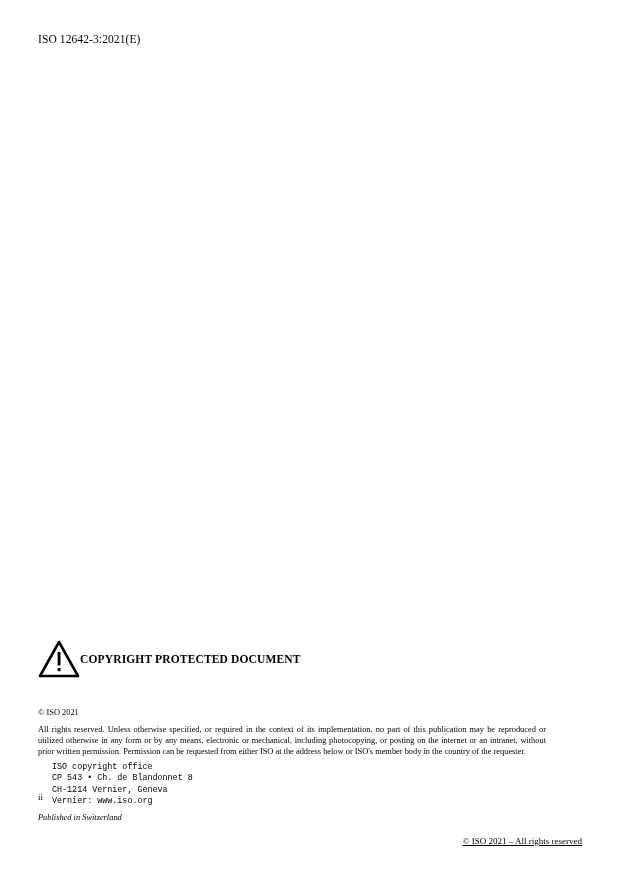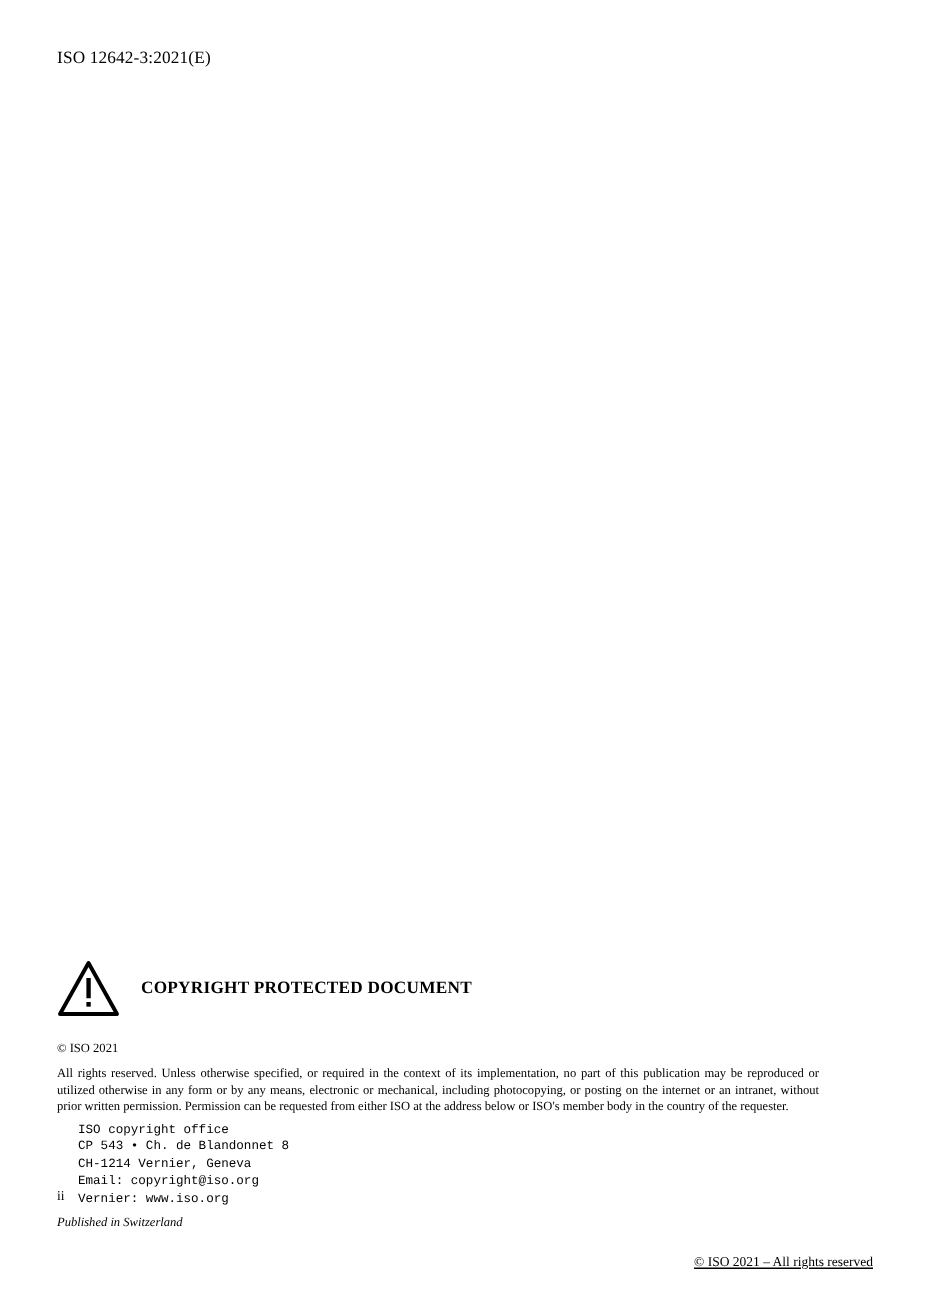--- a/index.html
+++ b/index.html
@@ -46,26 +46,25 @@
   .warn-icon {
     width: 42px;
     height: 38px;
     display: block;
     flex: 0 0 42px;
   }
   .cp-title {
     font-family: "Liberation Serif", serif;
     font-weight: bold;
     font-size: 11.5px;
-    margin-left: 14px;
     letter-spacing: 0.15px;
   }
   .cp-year {
     font-size: 8.4px;
-    margin-top: 16px;
+    margin-top: 30px;
     line-height: 1.25;
   }
   .cp-body {
     font-size: 8.4px;
     line-height: 1.33;
     text-align: justify;
     margin-top: 5px;
     width: 508px;
   }
   .cp-address {
@@ -117,21 +116,20 @@
     </div>
 
     <div class="cp-year">©  ISO 2021</div>
 
     <div class="cp-body">All rights reserved. Unless otherwise specified, or required in the context of its implementation, no part of this publication may be reproduced or utilized otherwise in any form or by any means, electronic or mechanical, including photocopying, or posting on the internet or an intranet, without prior written permission. Permission can be requested from either ISO at the address below or ISO's member body in the country of the requester.</div>
 
     <div class="cp-address">
       <div>ISO copyright office</div>
       <div>CP 543 • Ch. de Blandonnet 8</div>
       <div>CH-1214 Vernier, Geneva</div>
-      <div>Email: copyright@iso.org</div>
       <div>Vernier: www.iso.org</div>
     </div>
 
     <div class="cp-published">Published in Switzerland</div>
   </div>
 
   <div class="footer-left">ii</div>
   <div class="footer-right">© ISO 2021 – All rights reserved</div>
 
 </div>

